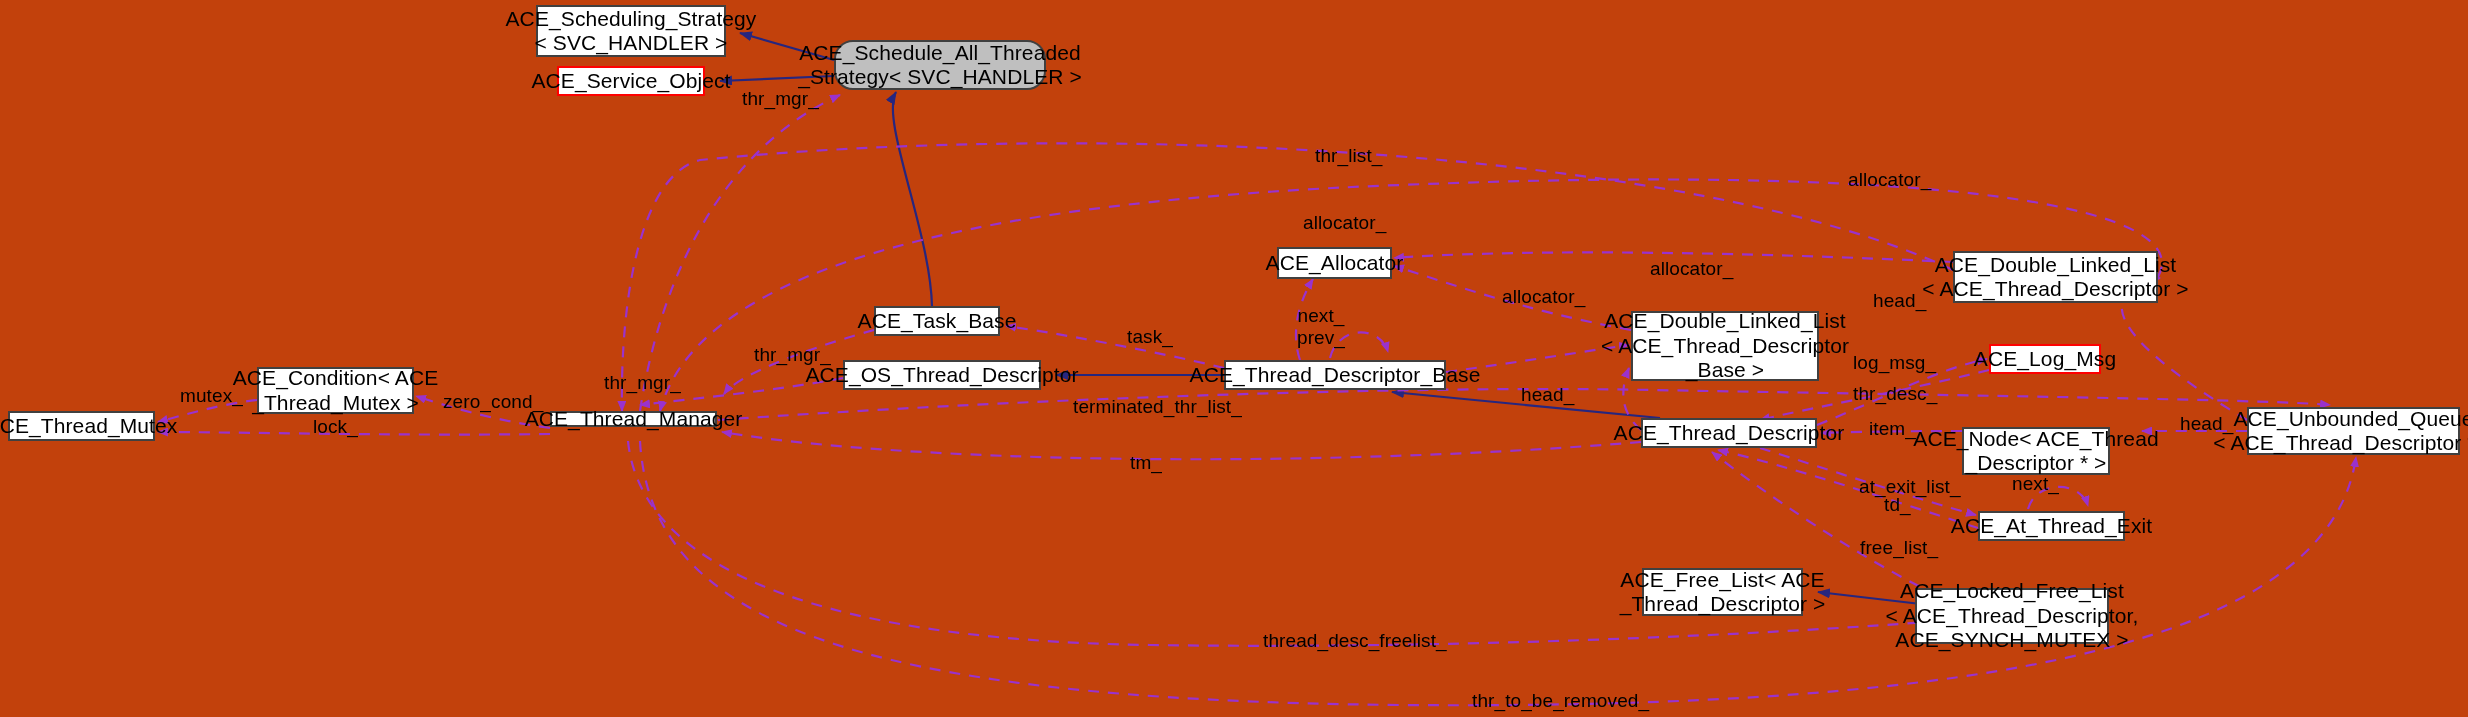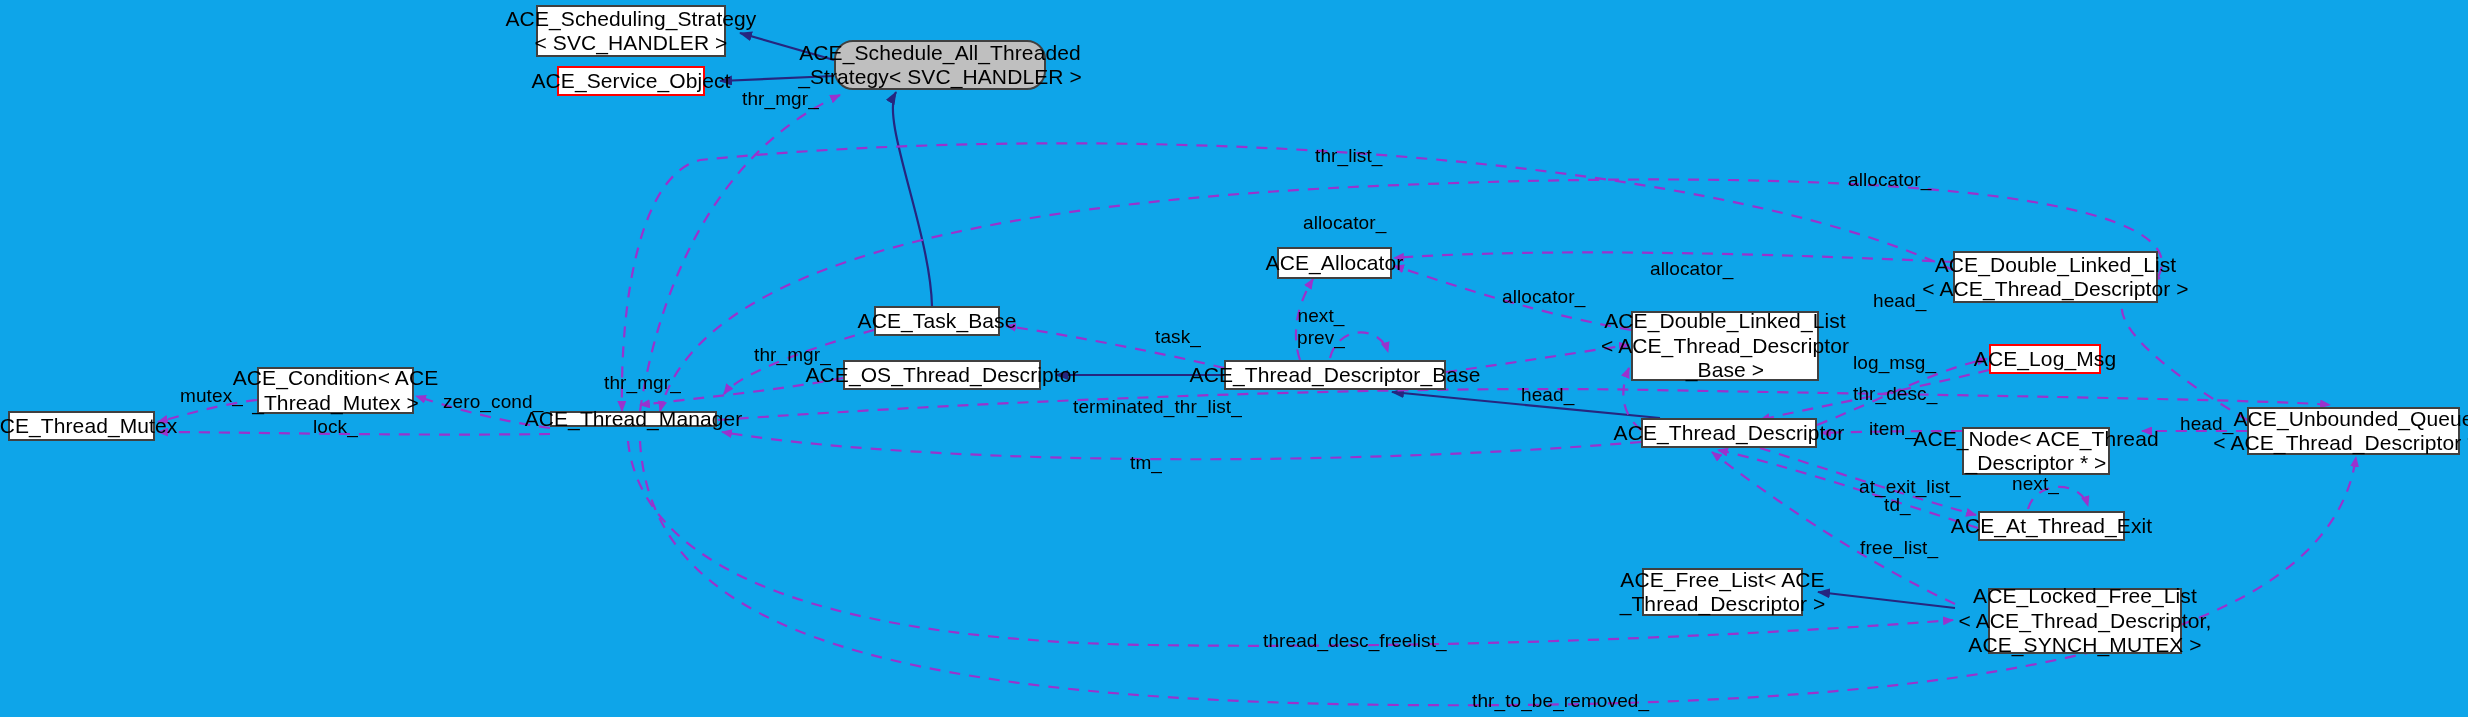--- a/index.html
+++ b/index.html
@@ -8,21 +8,21 @@
     padding: 0;
     background: #ffffff;
   }
   body {
     font-family: "Liberation Sans", "DejaVu Sans", sans-serif;
   }
   #diagram-root {
     position: relative;
     width: 2468px;
     height: 717px;
-    background: #0ea5e9;
+    background: #c2410c;
     overflow: hidden;
   }
   #edge-layer {
     position: absolute;
     left: 0;
     top: 0;
     width: 2468px;
     height: 717px;
     pointer-events: none;
   }
@@ -190,34 +190,34 @@
 _Descriptor * &gt;</div>
 
   <div class="node" style="left:2247px; top:407px; width:213px; height:48px;">ACE_Unbounded_Queue
 &lt; ACE_Thread_Descriptor * &gt;</div>
 
   <div class="node" style="left:1978px; top:511px; width:147px; height:30px;">ACE_At_Thread_Exit</div>
 
   <div class="node" style="left:1642px; top:568px; width:161px; height:48px;">ACE_Free_List&lt; ACE
 _Thread_Descriptor &gt;</div>
 
-  <div class="node" style="left:1988px; top:588px; width:194px; height:66px;">ACE_Locked_Free_List
+  <div class="node" style="left:1915px; top:588px; width:194px; height:56px;">ACE_Locked_Free_List
 &lt; ACE_Thread_Descriptor,
 ACE_SYNCH_MUTEX &gt;</div>
 
   <div class="edge-label" style="left:742px; top:88px;">thr_mgr_</div>
   <div class="edge-label" style="left:1315px; top:145px;">thr_list_</div>
   <div class="edge-label" style="left:1848px; top:169px;">allocator_</div>
   <div class="edge-label" style="left:1303px; top:212px;">allocator_</div>
   <div class="edge-label" style="left:1650px; top:258px;">allocator_</div>
   <div class="edge-label" style="left:1502px; top:286px;">allocator_</div>
   <div class="edge-label" style="left:1873px; top:290px;">head_</div>
   <div class="edge-label" style="left:1297px; top:305px; text-align:center; line-height:1.18;">next_
 prev_</div>
-  <div class="edge-label" style="left:1127px; top:326px;margin-left:28px;">task_</div>
+  <div class="edge-label" style="left:1127px; top:326px;">task_</div>
   <div class="edge-label" style="left:754px; top:344px;">thr_mgr_</div>
   <div class="edge-label" style="left:1521px; top:384px;">head_</div>
   <div class="edge-label" style="left:1853px; top:352px;">log_msg_</div>
   <div class="edge-label" style="left:1853px; top:383px;">thr_desc_</div>
   <div class="edge-label" style="left:443px; top:391px;">zero_cond_</div>
   <div class="edge-label" style="left:604px; top:372px;">thr_mgr_</div>
   <div class="edge-label" style="left:1073px; top:396px;">terminated_thr_list_</div>
   <div class="edge-label" style="left:313px; top:416px;">lock_</div>
   <div class="edge-label" style="left:180px; top:385px;">mutex_</div>
   <div class="edge-label" style="left:1869px; top:418px;">item_</div>

